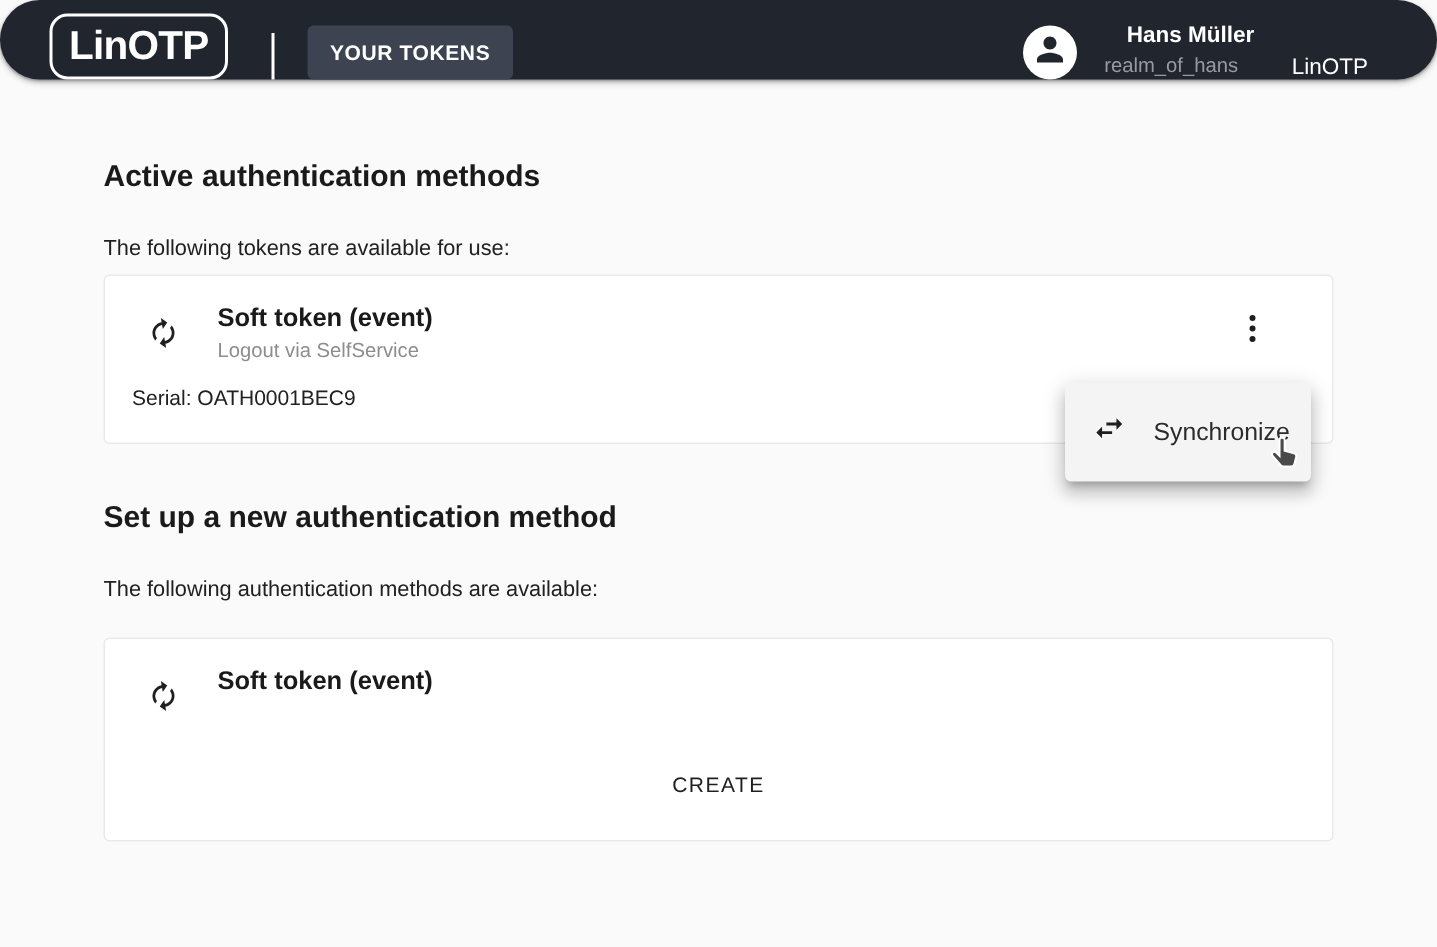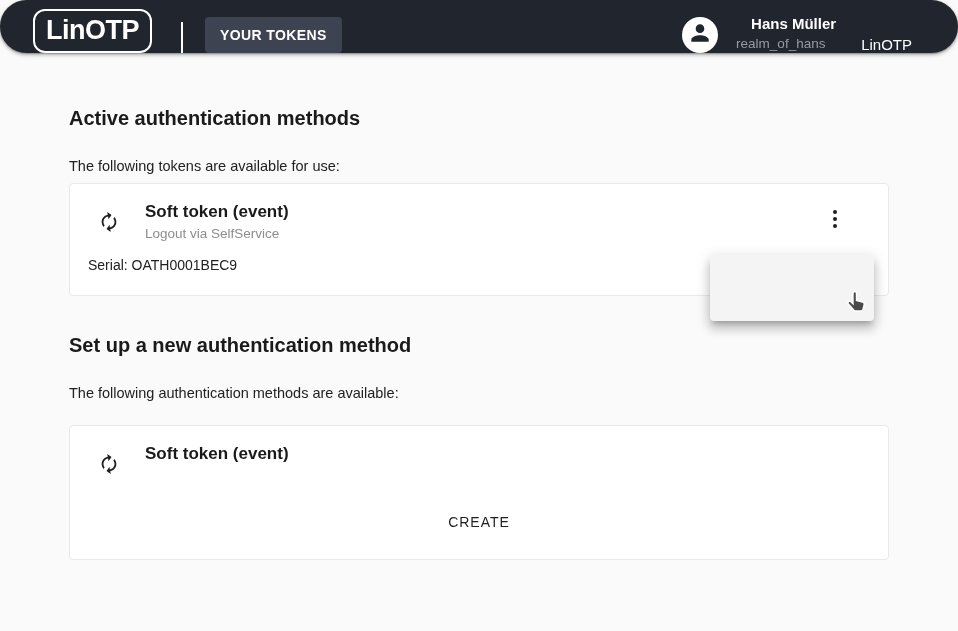--- a/index.html
+++ b/index.html
@@ -216,18 +216,26 @@
       </div>
     </div>
     <div class="card-actions">
       <button class="create-btn">CREATE</button>
     </div>
   </div>
 
 </div>
 
 <div class="menu">
+  <div class="menu-item">
+    <span>
+      <svg width="23" height="23" viewBox="0 0 24 24" fill="#1f1f1f">
+          <path d="M6.99 11L3 15l3.99 4v-3H14v-2H6.99v-3zM21 9l-3.99-4v3H10v2h7.01v3L21 9z"></path>
+        </svg>
+    </span>
+    <span class="menu-item-label">Synchronize</span>
+  </div>
   <span class="cursor-overlay">
     <svg width="25" height="25" viewBox="0 0 24 24">
       <path d="M10.3 1.6c-.95 0-1.65.75-1.65 1.65v10.1l-2.1-2.15c-.62-.62-1.63-.62-2.25 0-.6.6-.62 1.55-.05 2.18l5.3 6.05c.4.45.97.72 1.57.72h5.1c.93 0 1.74-.63 1.97-1.53l1.15-4.5c.26-1.04-.36-2.1-1.4-2.4l-5.99-1.7V3.25c0-.9-.7-1.65-1.65-1.65z" fill="#4a4a4a" stroke="#ffffff" stroke-width="1.3"></path>
     </svg>
   </span>
 </div>
 
 </body></html>

